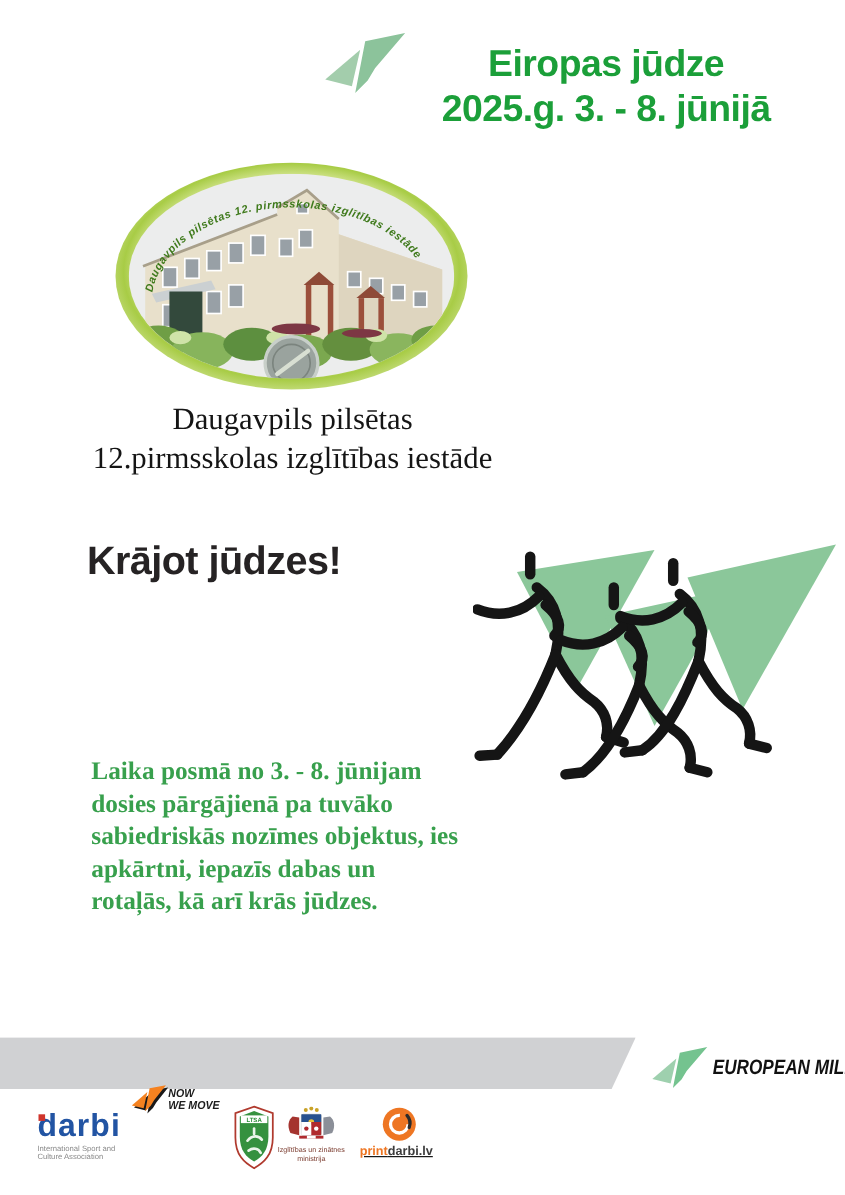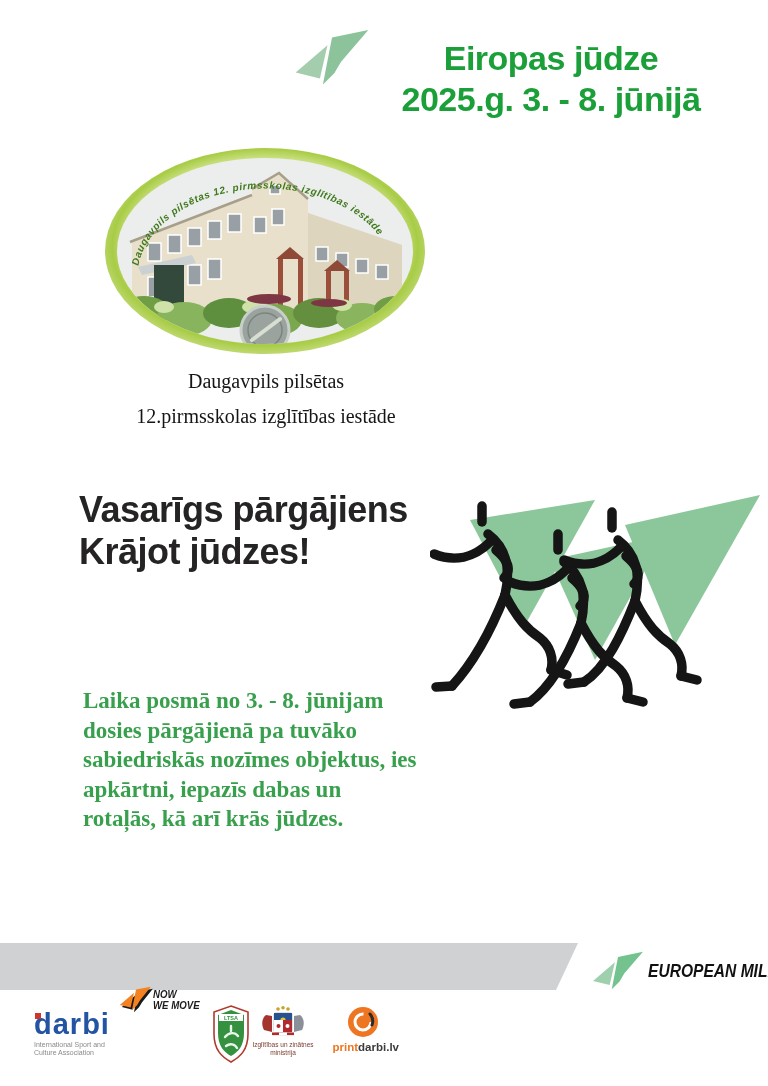--- a/index.html
+++ b/index.html
@@ -10,21 +10,21 @@
   .hdr-arrow{position:absolute;left:294px;top:30px;width:76px;height:56px;}
   .hdr-title{position:absolute;left:348px;top:38px;width:406px;text-align:center;
              color:var(--title-green);font-weight:bold;font-size:34px;line-height:41px;
              letter-spacing:-0.5px;}
 
   
   .emblem{position:absolute;left:104px;top:146px;width:322px;height:210px;}
 
   
   .inst{position:absolute;left:20px;top:364px;width:492px;text-align:center;
-        font-family:"Liberation Serif",serif;font-size:20px;line-height:35px;color:#151515;}
+        font-family:"Liberation Serif",serif;font-size:28px;line-height:35px;color:#151515;}
 
   
   .heading{position:absolute;left:79px;top:489px;width:430px;
            font-weight:bold;font-size:36px;line-height:42px;color:#262324;letter-spacing:-0.5px;}
 
   
   .runners{position:absolute;left:430px;top:490px;width:332px;height:228px;}
 
   
   .desc{position:absolute;left:83px;top:686px;width:400px;
@@ -45,21 +45,21 @@
              letter-spacing:1px;font-family:"Liberation Sans",sans-serif;}
   .isca-dot{position:absolute;left:1px;top:3px;width:6px;height:6px;background:#d0342c;}
   .isca-cap{font-size:7px;line-height:8px;color:#8a8a8a;margin-top:2px;}
   .logo-nwm{position:absolute;left:119px;top:986px;width:88px;display:flex;align-items:center;}
   .nwm-icon{width:34px;height:27px;}
   .nwm-text{font-style:italic;font-weight:800;font-size:10.5px;line-height:11px;color:#1c1c1c;
             transform:scaleX(.92);transform-origin:left center;white-space:nowrap;}
   .logo-ltsa{position:absolute;left:212px;top:1004px;width:38px;height:60px;}
   .logo-min{position:absolute;left:252px;top:1006px;width:62px;text-align:center;}
   .min-cap{font-size:6.5px;line-height:7.5px;color:#7a3b2e;margin-top:1px;}
-  .logo-print{position:absolute;left:327px;top:1005px;width:72px;text-align:right;}
+  .logo-print{position:absolute;left:327px;top:1005px;width:72px;text-align:left;text-decoration:underline;}
   .print-word{font-size:11.5px;font-weight:bold;line-height:12px;margin-top:2px;white-space:nowrap;}
   .print-word .p1{color:var(--printdarbi-orange);}
   .print-word .p2{color:#3c3c3c;}
 </style>
 </head>
 <body>
 
 <div id="page">
 
   <svg class="hdr-arrow" viewBox="0 0 100 74">
@@ -141,21 +141,20 @@
       <textPath href="#arc" startOffset="1%">Daugavpils pilsētas 12. pirmsskolas izglītības iestāde</textPath>
     </text>
   </svg>
 
   <div class="inst">
     <div>Daugavpils pilsētas</div>
     <div>12.pirmsskolas izglītības iestāde</div>
   </div>
 
   <div class="heading">
-    <div>Vasarīgs pārgājiens</div>
     <div>Krājot jūdzes!</div>
   </div>
 
   <svg class="runners" viewBox="0 0 332 228">
     <g style="fill:var(--triangle-green)">
       <polygon points="40,30 165,10 95,135"></polygon>
       <polygon points="120,70 235,45 165,170"></polygon>
       <polygon points="195,35 330,5 245,155"></polygon>
     </g>
     <g stroke="#151515" stroke-width="9.5" stroke-linecap="round" fill="none">

